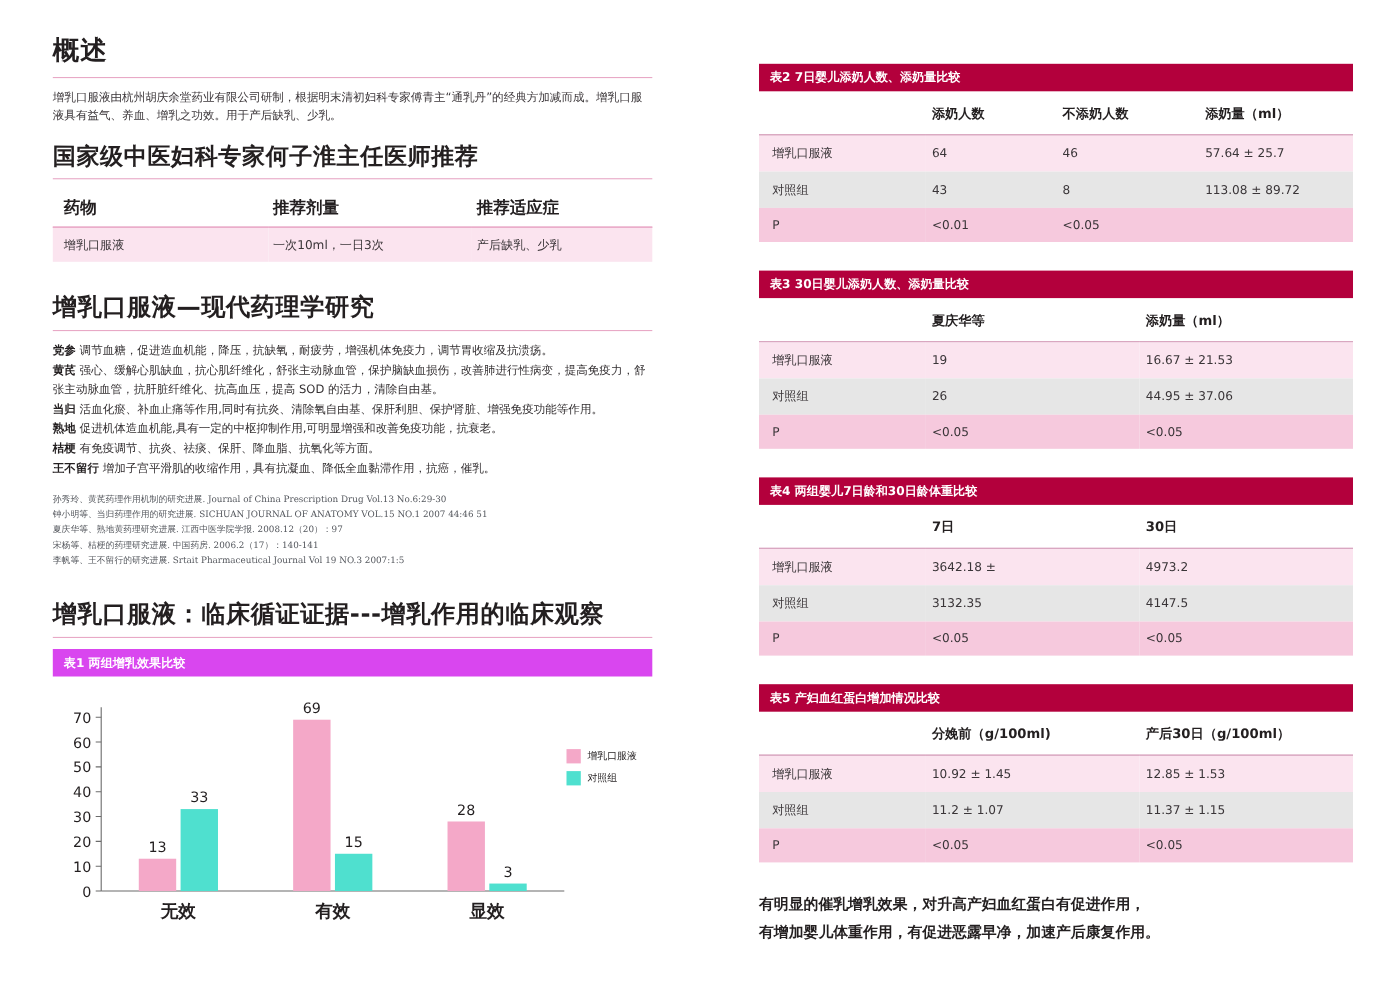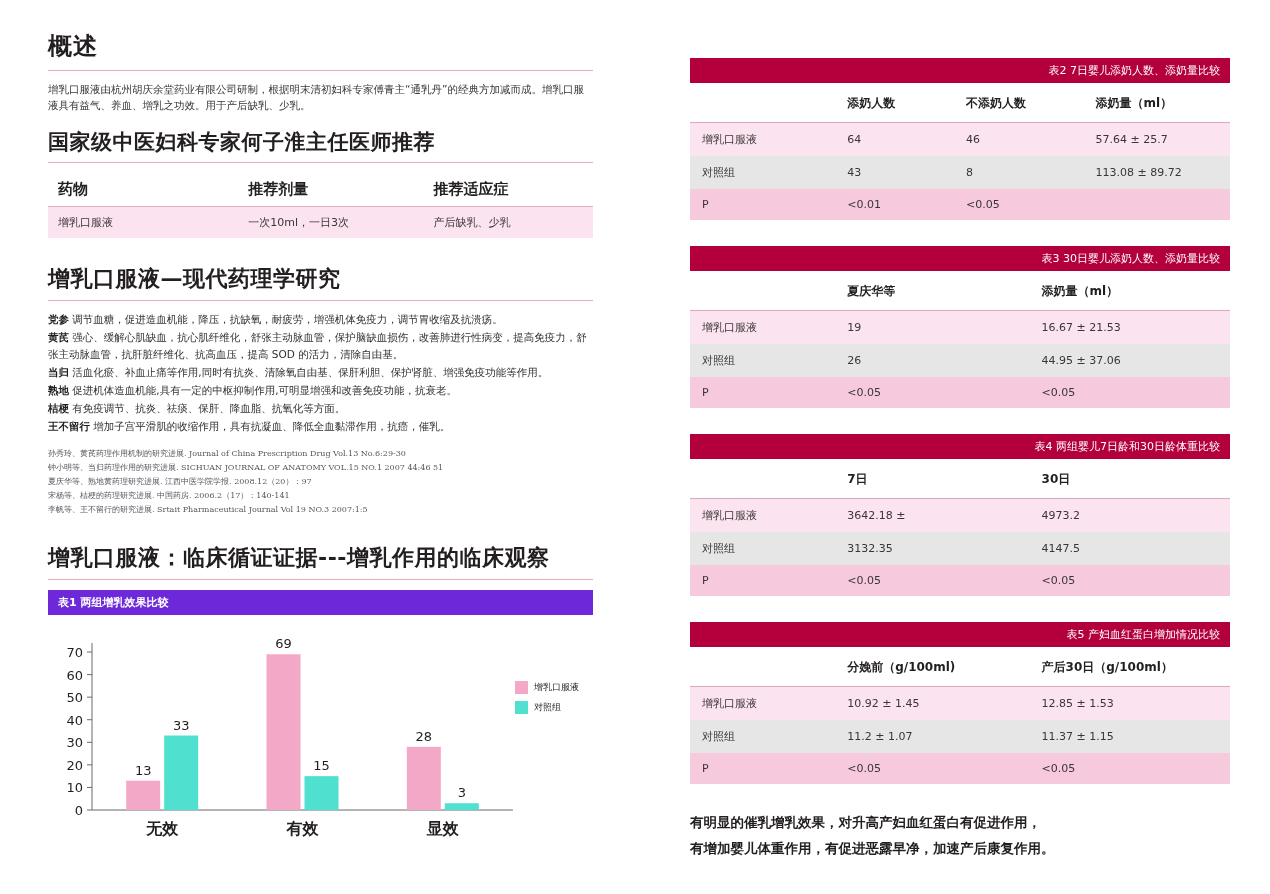--- a/index.html
+++ b/index.html
@@ -45,35 +45,34 @@
   
   .herbs{font-size:10.5px;line-height:1.62;color:#332f31;margin-top:6px;}
   .herbs .row{margin-bottom:1px;}
   .herbs b{font-weight:bold;color:#231f20;}
 
   .refs{margin-top:12px;font-size:8px;line-height:1.75;color:#55585e;
         font-family:"DejaVu Serif","Liberation Serif",serif;}
 
   
   .chart-head{
-    background:#6d28d9;color:#fff;font-size:11px;font-weight:bold;
+    background:#d946ef;color:#fff;font-size:11px;font-weight:bold;
     padding:5px 10px;margin-top:10px;
   }
   .chart-wrap{position:relative;height:215px;margin-top:14px;}
   svg.chart{display:block;}
   .legend{position:absolute;right:14px;top:52px;font-size:9px;}
   .legend div{display:flex;align-items:center;margin-bottom:7px;}
   .legend span.sw{width:13px;height:13px;display:inline-block;margin-right:6px;}
 
   
   .tbl-block{margin-bottom:26px;}
   .tbl-title{
-    background:#b3003c;color:#fff;font-size:11px;font-weight:normal;
+    background:#b3003c;color:#fff;font-size:11px;font-weight:bold;
     padding:5px 10px;
-    text-align:right;
   }
   table.data{border-collapse:collapse;width:100%;font-size:11px;table-layout:fixed;}
   table.data th{
     font-weight:bold;font-size:12px;text-align:left;padding:12px 6px 10px 6px;
     border-bottom:1px solid #d9a7c0;color:#231f20;
   }
   table.data td{padding:9px 6px;color:#3a3538;font-size:11px;}
   table.data tr.r0 td{background:#fbe4ef;}
   table.data tr.r1 td{background:#e6e6e6;}
   table.data tr.r2 td{background:#f6c9dd;}

